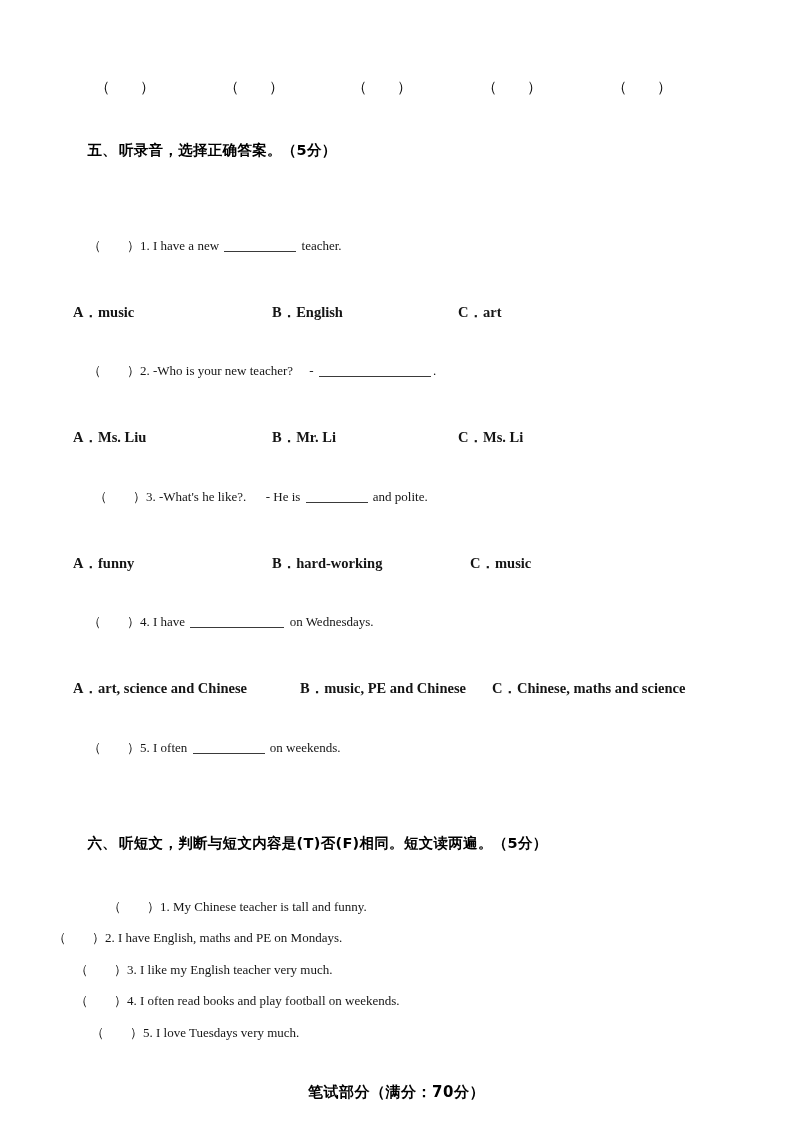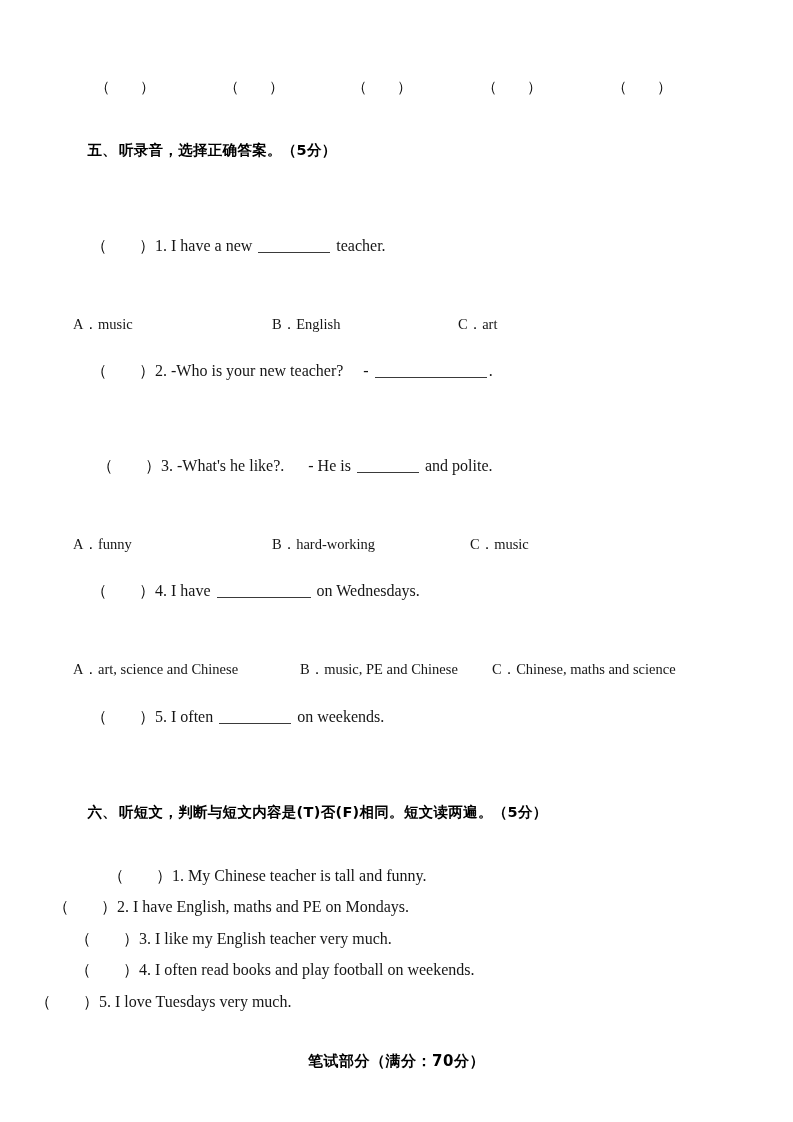--- a/index.html
+++ b/index.html
@@ -23,21 +23,21 @@
     position: absolute;
     left: 0;
     top: 0;
     width: 793px;
     padding: 0;
   }
 
   
   .row {
     position: relative;
-    font-size: 16px;
+    font-size: 13px;
     line-height: 31.5px;
     white-space: pre;
     color: #151515;
   }
 
   
   .sec-head {
     position: relative;
     font-family: "DejaVu Sans", "Liberation Sans", sans-serif;
     font-weight: bold;
@@ -91,22 +91,23 @@
   .opts {
     position: relative;
     height: 31px;
     font-size: 14.5px;
     line-height: 31px;
     white-space: pre;
     color: #151515;
   }
   .opts .opt {
     position: absolute;
-    top: 16px;
+    top: 4px;
     white-space: pre;
+    font-weight: bold;
   }
   .sp28 { height: 28px; }
 </style>
 </head>
 <body>
 
 <div class="page">
  <div class="sheet">
 
   <div style="height:72px"></div>
@@ -127,20 +128,25 @@
   </div>
   <div class="opts">
     <span class="opt" style="left:73px"><span>A．</span><span>music</span></span>
     <span class="opt" style="left:272px"><span>B．</span><span>English</span></span>
     <span class="opt" style="left:458px"><span>C．</span><span>art</span></span>
   </div>
 
   <div class="row" style="padding-left:75px">
     <span>（        ）2.</span><span> -Who is your new teacher?     - </span><span class="blank b-xxl"></span><span>.</span>
   </div>
+  <div class="opts">
+    <span class="opt" style="left:73px"><span>A．</span><span>Ms. Liu</span></span>
+    <span class="opt" style="left:272px"><span>B．</span><span>Mr. Li</span></span>
+    <span class="opt" style="left:458px"><span>C．</span><span>Ms. Li</span></span>
+  </div>
 
   <div class="row" style="padding-left:81px">
     <span>（        ）3.</span><span> -What's he like?.      - He is </span><span class="blank b-md"></span><span> and polite.</span>
   </div>
   <div class="opts">
     <span class="opt" style="left:73px"><span>A．</span><span>funny</span></span>
     <span class="opt" style="left:272px"><span>B．</span><span>hard-working</span></span>
     <span class="opt" style="left:470px"><span>C．</span><span>music</span></span>
   </div>
 
@@ -158,19 +164,19 @@
   </div>
 
   <div class="sec-head" style="padding-left:66px">
     <span class="num">六、</span><span>听短文，判断与短文内容是(T)否(F)相同。短文读两遍。（5分）</span>
   </div>
 
   <div class="row" style="padding-left:108px">（        ）1. My Chinese teacher is tall and funny.</div>
   <div class="row" style="padding-left:53px">（        ）2. I have English, maths and PE on Mondays.</div>
   <div class="row" style="padding-left:75px">（        ）3. I like my English teacher very much.</div>
   <div class="row" style="padding-left:75px">（        ）4. I often read books and play football on weekends.</div>
-  <div class="row" style="padding-left:35px">（        ）5. I love Tuesdays very much.</div>
+  <div class="row" style="padding-left:91px">（        ）5. I love Tuesdays very much.</div>
 
   <div class="sp28"></div>
   <div class="part-title">笔试部分（满分：70分）</div>
 
  </div>
 </div>
 
 </body></html>

